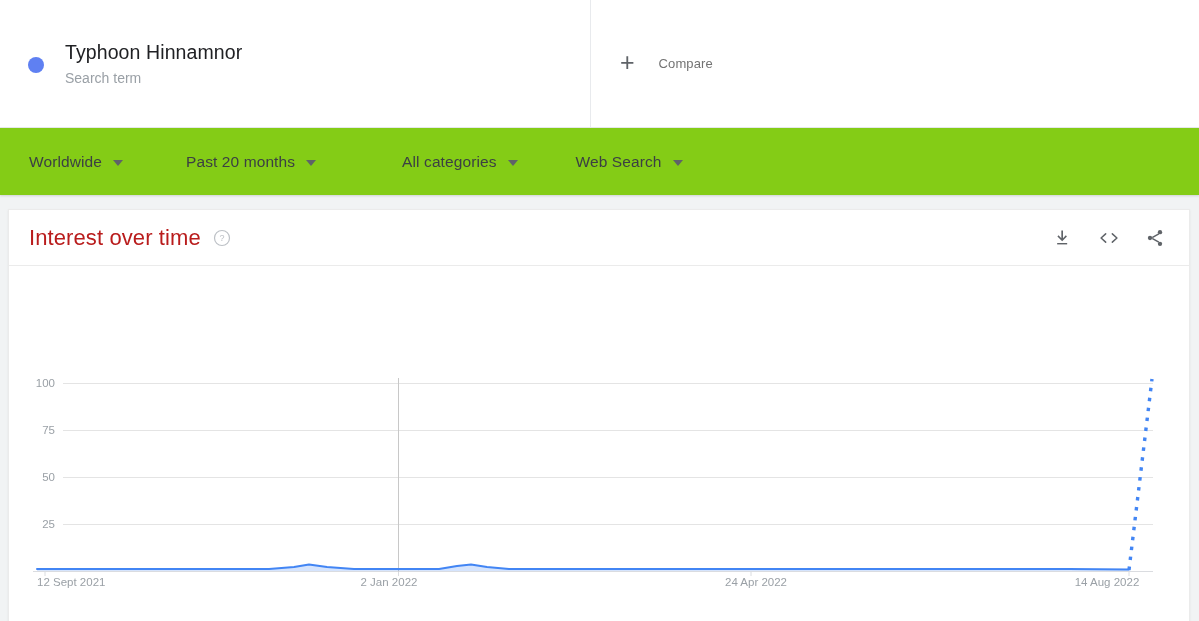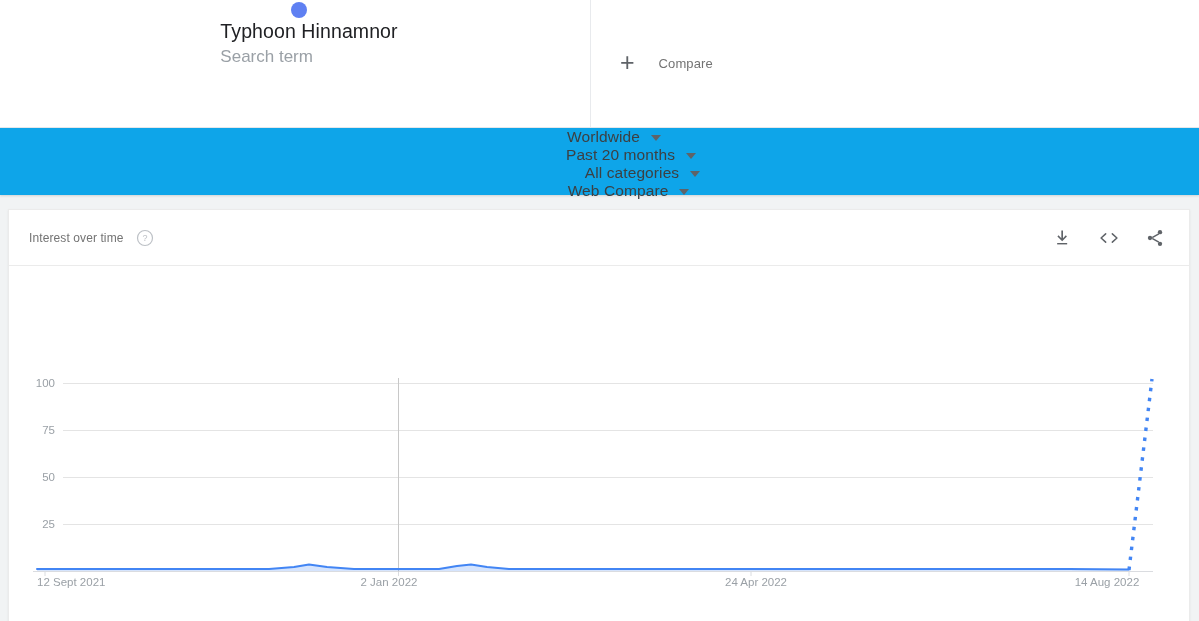--- a/index.html
+++ b/index.html
@@ -23,21 +23,20 @@
     box-sizing: border-box;
     border-bottom: 1px solid #e8eaed;
   }
   .term-panel {
     width: 591px;
     box-sizing: border-box;
     border-right: 1px solid #e8eaed;
     display: flex;
     align-items: center;
     padding-left: 28px;
-    flex-direction: column;
   }
   .term-dot {
     width: 16px;
     height: 16px;
     border-radius: 50%;
     background: #5f80f2;
     flex: 0 0 auto;
     margin-right: 21px;
     margin-top: 2px;
   }
@@ -46,21 +45,21 @@
     flex-direction: column;
     justify-content: center;
   }
   .term-title {
     font-size: 19.5px;
     color: #202124;
     line-height: 26px;
     letter-spacing: 0.1px;
   }
   .term-sub {
-    font-size: 17px;
+    font-size: 14px;
     color: #9aa0a6;
     line-height: 20px;
     margin-top: 3px;
   }
   .compare-panel {
     flex: 1;
     display: flex;
     align-items: center;
     padding-left: 29px;
     cursor: pointer;
@@ -75,27 +74,26 @@
   }
   .compare-label {
     font-size: 13px;
     color: #737373;
     letter-spacing: 0.1px;
   }
 
   
   .filter-bar {
     height: 67px;
-    background: #0ea5e9;
+    background: #84cc16;
     display: flex;
     align-items: center;
     box-shadow: 0 1px 2px rgba(60,64,67,0.18);
     position: relative;
     z-index: 2;
-    flex-direction: column;
   }
   .filter {
     display: flex;
     align-items: center;
     cursor: pointer;
     white-space: nowrap;
   }
   .filter-label {
     font-size: 15.5px;
     color: #3c4043;
@@ -130,22 +128,22 @@
   }
   .card-header {
     height: 56px;
     display: flex;
     align-items: center;
     padding: 0 22px 0 20px;
     border-bottom: 1px solid #ebebeb;
     box-sizing: border-box;
   }
   .card-title {
-    font-size: 12px;
-    color: #737373;
+    font-size: 22px;
+    color: #b91c1c;
     letter-spacing: 0.1px;
   }
   .help-icon {
     margin-left: 12px;
     width: 18px;
     height: 18px;
     display: inline-flex;
     align-items: center;
     justify-content: center;
     cursor: pointer;
@@ -196,21 +194,21 @@
   </div>
   <div class="filter f1">
     <span class="filter-label">Past 20 months</span>
     <span class="caret"></span>
   </div>
   <div class="filter f2">
     <span class="filter-label">All categories</span>
     <span class="caret"></span>
   </div>
   <div class="filter f3">
-    <span class="filter-label">Web Compare</span>
+    <span class="filter-label">Web Search</span>
     <span class="caret"></span>
   </div>
 </div>
 
 <div class="card-wrap">
   <div class="card">
 
     <div class="card-header">
       <span class="card-title">Interest over time</span>
       <span class="help-icon">

